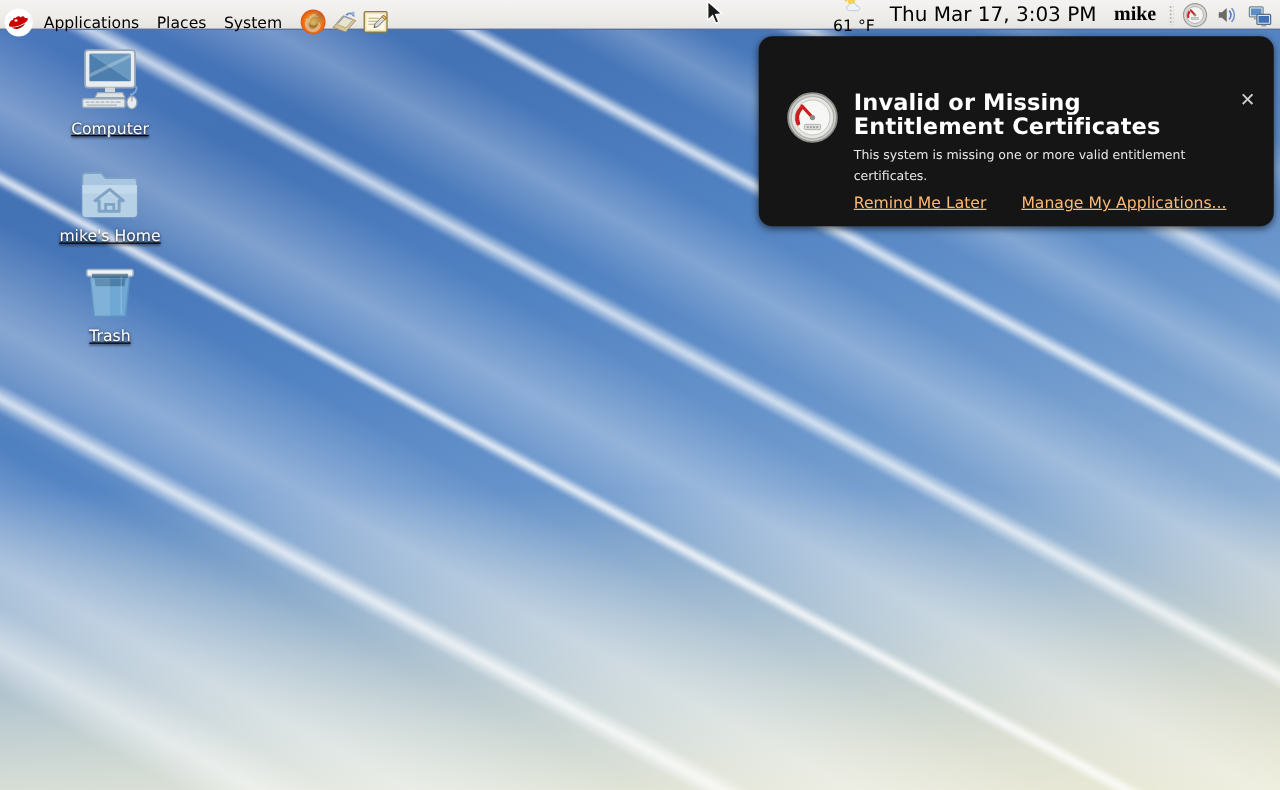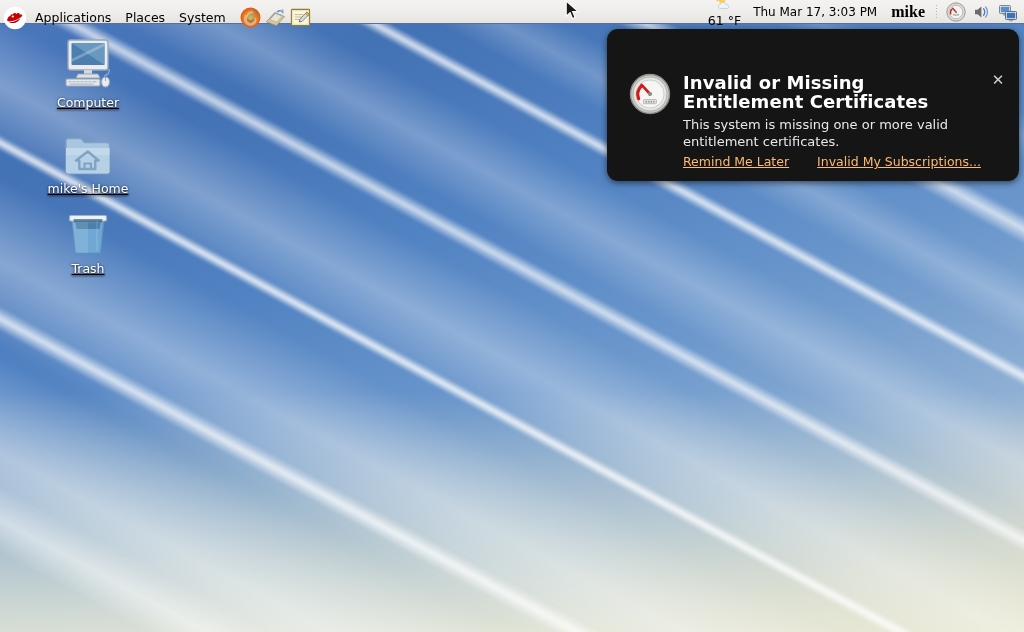--- a/index.html
+++ b/index.html
@@ -65,21 +65,21 @@
   }
   #rh-logo { width:24px; height:24px; margin:0 1px 0 3px; display:block; }
   .launcher { width:23px; height:23px; display:block; margin:0 1px; }
   .tray-icon { width:22px; height:22px; display:block; margin:0 2px; }
   .tray-sep {
     width:4px; height:16px; margin:0 4px;
     background-image:radial-gradient(circle, #b6b4b0 0.8px, transparent 1px);
     background-size:3px 3px;
   }
   #weather { display:flex; align-items:center; gap:2px; padding:0 4px; white-space:nowrap;flex-direction:column; }
-  #clock { padding:0 8px; white-space:nowrap; font-size:12px; }
+  #clock { padding:0 8px; white-space:nowrap; font-size:16px; }
   #user { padding:0 6px; font-weight:bold; font-size:16px; white-space:nowrap;font-family:Liberation Serif, serif; }
 
   
   .desk-icon {
     position:absolute; width:120px; text-align:center; cursor:default;
     display:flex; flex-direction:column; align-items:center;text-decoration:underline;
   }
   .desk-icon .glyph { height:58px; display:flex; align-items:flex-end; justify-content:center; }
   .desk-icon .label {
     margin-top:3px; color:#ffffff; font-size:12.5px; line-height:15px;
@@ -97,21 +97,21 @@
     box-shadow:0 2px 6px rgba(0,0,0,.55);
     z-index:40; color:#ffffff; overflow:hidden;
   }
   #notify-gauge { position:absolute; left:22px; top:44px; width:42px; height:42px; }
   #notify-body { position:absolute; left:76px; top:44px; width:300px; }
   #notify-title {
     font-size:18px; font-weight:bold; line-height:19px; color:#ffffff;
     letter-spacing:.1px;
   }
   #notify-msg {
-    margin-top:5px; font-size:13px; line-height:17px; color:#e8e8e8;
+    margin-top:5px; font-size:10px; line-height:17px; color:#e8e8e8;
     font-weight:normal;
   }
   #notify-actions {
     position:absolute; left:76px; top:140px; display:flex; gap:28px;
     transform:translateY(-100%);
   }
   #notify-actions .action {
     font-size:12.5px; color:#fdba74; cursor:default; white-space:nowrap;text-decoration:underline;
   }
   #notify-close {
@@ -307,21 +307,21 @@
       </g>
     </svg>
 
     <div id="notify-body">
       <div id="notify-title">Invalid or Missing Entitlement Certificates</div>
       <div id="notify-msg">This system is missing one or more valid entitlement certificates.</div>
     </div>
 
     <div id="notify-actions">
       <div class="action">Remind Me Later</div>
-      <div class="action">Invalid My Subscriptions...</div>
+      <div class="action">Manage My Applications...</div>
     </div>
 
     <div id="notify-close">✕</div>
   </div>
 
   <svg id="cursor" viewBox="0 0 14 21">
     <path d="M1.2 1L1.2 16.2 5.1 12.6 7.6 18.6 10.1 17.5 7.6 11.6 12.6 11.2z" fill="#1a1a1a" stroke="#ffffff" stroke-width="1.1"></path>
   </svg>
 
 </div>

